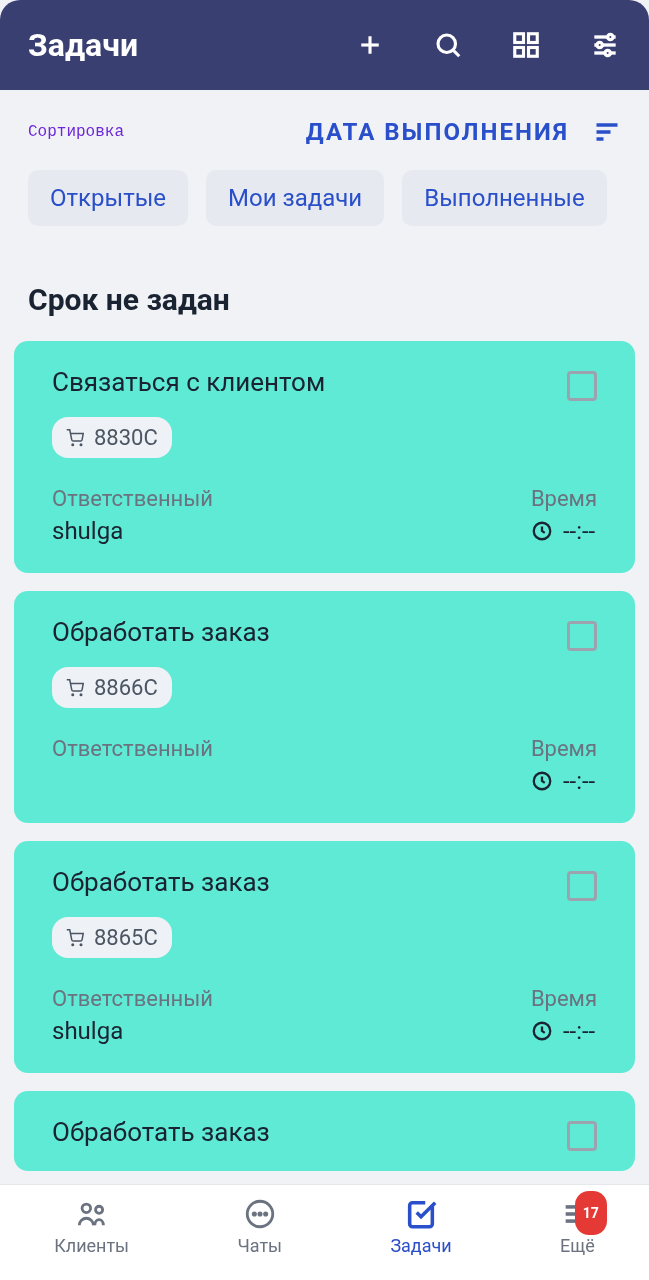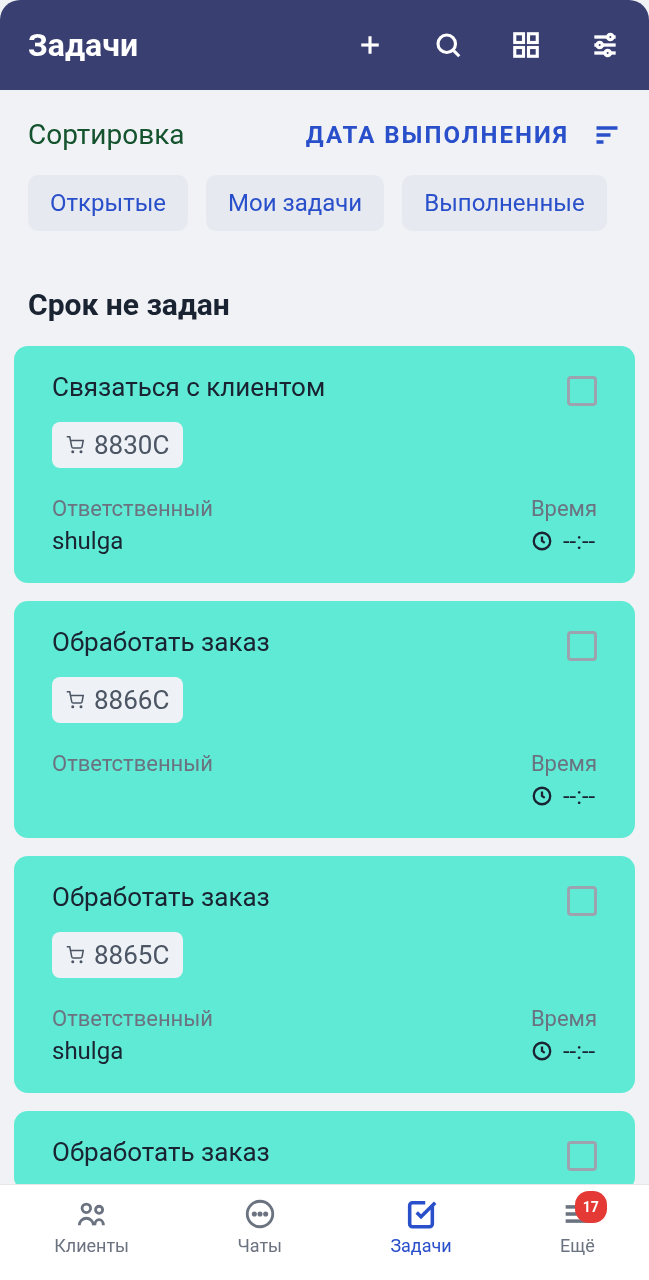--- a/index.html
+++ b/index.html
@@ -4,48 +4,48 @@
 <style>
 * { margin: 0; padding: 0; box-sizing: border-box; font-family: -apple-system, BlinkMacSystemFont, "Segoe UI", Roboto, Arial, sans-serif; }
 body { width: 649px; height: 1280px; background: #f0f2f5; overflow: hidden; position: relative; }
 
 .header { background: #3a3f72; height: 90px; display: flex; align-items: center; padding: 0 28px; border-radius: 20px 20px 0 0; }
 .header-title { color: #fff; font-size: 32px; font-weight: 700; flex: 1; }
 .header-icons { display: flex; gap: 48px; align-items: center; }
 .header-icon { color: #fff; display: flex; align-items: center; justify-content: center; cursor: pointer; }
 
 .sort-row { display: flex; align-items: center; padding: 28px 28px 24px; }
-.sort-label { color: #14532d; font-size: 28px; flex: 1; }
+.sort-label { color: #6d28d9; font-size: 16px; flex: 1; font-family: Liberation Mono, monospace; }
 .sort-value { color: #2a4fca; font-size: 24px; font-weight: 700; letter-spacing: 2px; display: flex; align-items: center; gap: 24px; }
 
 .chips { display: flex; gap: 18px; padding: 0 28px 28px; }
 .chip { background: #e6eaf0; color: #2a4fca; font-size: 24px; padding: 14px 22px; border-radius: 10px; cursor: pointer; }
 
 .section-title { font-size: 30px; font-weight: 700; color: #1a2332; padding: 28px 28px 24px; }
 
 .cards { padding: 0 14px; display: flex; flex-direction: column; gap: 18px; }
 .card { background: #5eead4; border-radius: 14px; padding: 26px 38px 28px; }
 .card-head { display: flex; align-items: flex-start; justify-content: space-between; margin-bottom: 16px; }
 .card-title { font-size: 26px; color: #1a2332; }
 .checkbox { width: 30px; height: 30px; border: 3px solid #9ca3af; border-radius: 4px; cursor: pointer; flex-shrink: 0; margin-top: 4px; }
-.tag { display: inline-flex; align-items: center; gap: 10px; background: #eef1f5; color: #4b5563; font-size: 26px; padding: 8px 14px; border-radius: 8px; margin-bottom: 28px; }
+.tag { display: inline-flex; align-items: center; gap: 10px; background: #eef1f5; color: #4b5563; font-size: 22px; padding: 8px 14px; border-radius: 16px; margin-bottom: 28px; }
 .card-meta { display: flex; }
 .meta-col { display: flex; flex-direction: column; gap: 6px; }
 .meta-col.left { flex: 1; }
 .meta-label { color: #6b7280; font-size: 22px; }
 .meta-value { color: #1a2332; font-size: 24px; }
 .meta-time { display: flex; align-items: center; gap: 10px; color: #1a2332; font-size: 24px; }
 
 .card.partial { padding-bottom: 0; overflow: hidden; height: 80px; }
 
 .bottom-nav { position: absolute; bottom: 0; left: 0; right: 0; height: 96px; background: #fff; display: flex; justify-content: space-around; align-items: flex-start; padding-top: 12px; border-top: 1px solid #e5e7eb; }
 .nav-item { display: flex; flex-direction: column; align-items: center; gap: 4px; color: #6b7280; cursor: pointer; position: relative; }
 .nav-item.active { color: #2a4fca; }
 .nav-label { font-size: 18px; }
-.badge { position: absolute; top: -6px; right: -12px; background: #e53935; color: #fff; font-size: 14px; font-weight: 700; border-radius: 14px; padding: 8px 8px; min-width: 26px; text-align: center; }
+.badge { position: absolute; top: -6px; right: -12px; background: #e53935; color: #fff; font-size: 14px; font-weight: 700; border-radius: 14px; padding: 14px 8px; min-width: 26px; text-align: center; }
 </style>
 </head>
 <body>
 
 <div class="header">
   <div class="header-title">Задачи</div>
   <div class="header-icons">
     <div class="header-icon">
       <svg width="30" height="30" viewBox="0 0 24 24" fill="none" stroke="currentColor" stroke-width="2.5">
           <line x1="12" y1="5" x2="12" y2="19"></line>

